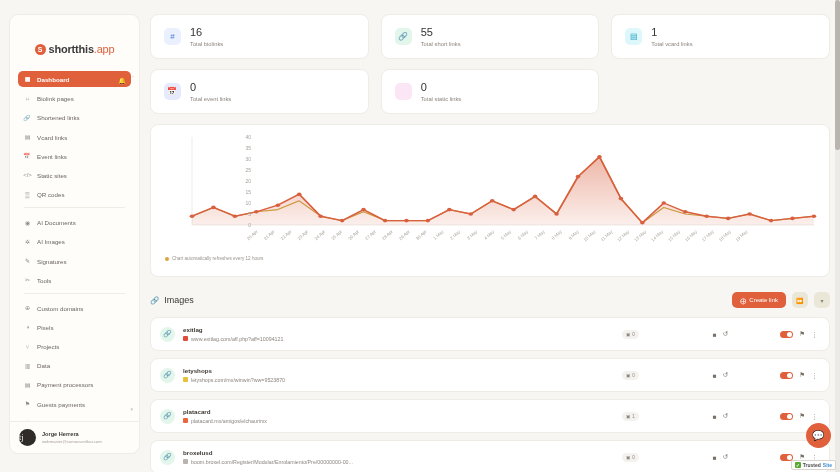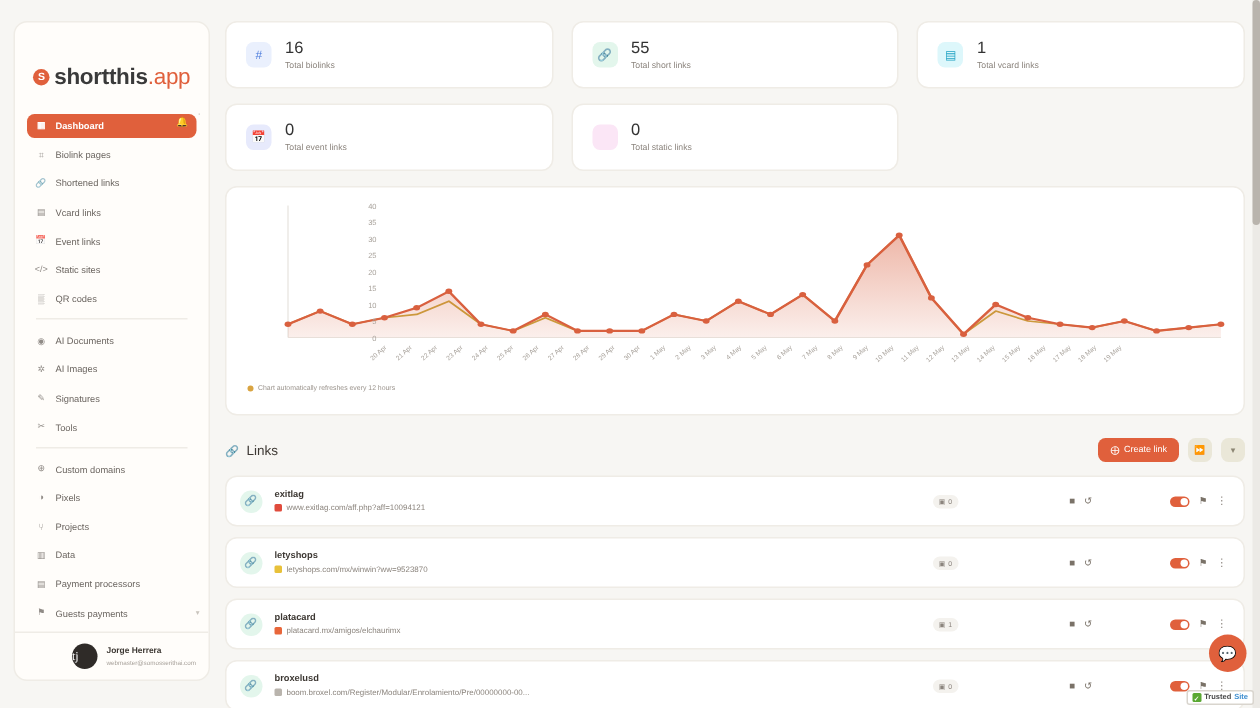--- a/index.html
+++ b/index.html
@@ -25,21 +25,21 @@
   .logo-wrap {
     display: flex; align-items: center; justify-content: center;
     gap: 3px; padding: 28px 0 16px 0;
   }
   .logo-mark {
     width: 11px; height: 11px; border-radius: 50%;
     background: #e0603c; color: #fff;
     font-size: 7px; line-height: 11px; text-align: center;
     font-weight: bold;
   }
-  .logo-text { font-size: 15px; font-weight: bold; color: #3a3a3a; letter-spacing: -.2px;}
+  .logo-text { font-size: 11px; font-weight: bold; color: #3a3a3a; letter-spacing: -.2px;}
   .logo-text .tld { color: #e0603c; font-weight: normal; }
 
   .nav { flex: 1; overflow: hidden; padding: 0 8px; }
   .nav-item {
     display: flex; align-items: center; gap: 6px;
     height: 15px; margin-bottom: 4.2px;
     padding: 0 6px;
     border-radius: 5px;
     font-size: 6.2px; color: #6b6560;
     cursor: pointer;
@@ -62,21 +62,20 @@
   .user-box {
     border-top: 1px solid #efece6;
     padding: 7px 9px; display: flex; align-items: center; gap: 6px;
   }
   .avatar {
     width: 17px; height: 17px; border-radius: 50%;
     background: #2f2b28; color: #fff;
     font-size: 8px; line-height: 17px; text-align: left;
     font-family: "Liberation Serif", serif;
     flex: 0 0 17px;
-    margin-left: 29px;
   }
   .user-name { font-size: 5.6px; color: #3d3833; font-weight: bold; }
   .user-mail { font-size: 4.2px; color: #a59f98; margin-top: 1.5px; }
   .side-collapse { position:absolute; right:6px; bottom:41px; font-size:5px; color:#c9c4bd;}
 
   
   .main {
     flex: 1; height: 472px;
     padding: 14px 10px 0 10px;
     overflow: hidden; position: relative;
@@ -423,21 +422,21 @@
     </div>
     <div class="chart-note">
       <span class="note-dot"></span>
       <span>Chart automatically refreshes every 12 hours</span>
     </div>
   </section>
 
   <div class="section-head">
     <div class="sec-title">
       <span class="sec-ico">🔗</span>
-      <span>Links</span>
+      <span>Images</span>
     </div>
     <div class="sec-actions">
       <button class="btn-create">
         <span>⨁</span>
         <span>Create link</span>
       </button>
       <button class="btn-sq">⏩</button>
       <button class="btn-sq">▾</button>
     </div>
   </div>

